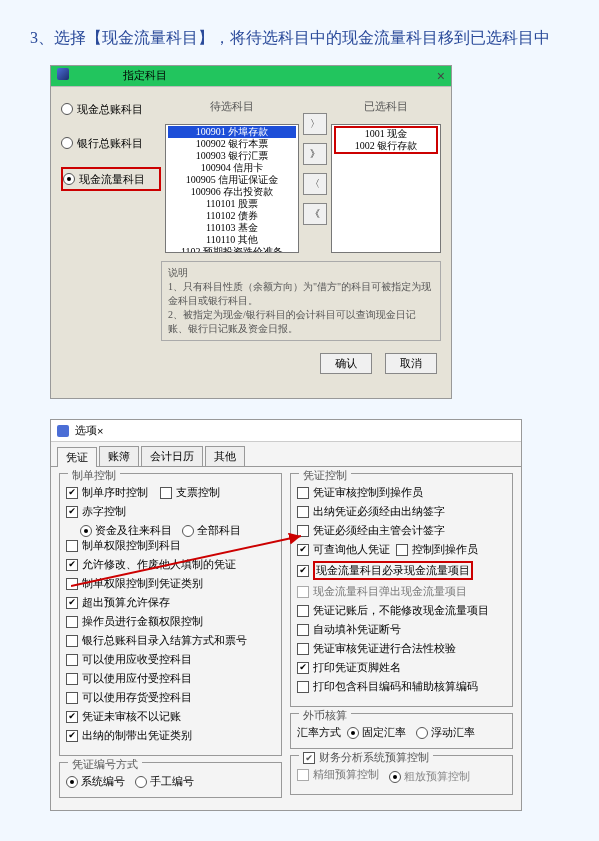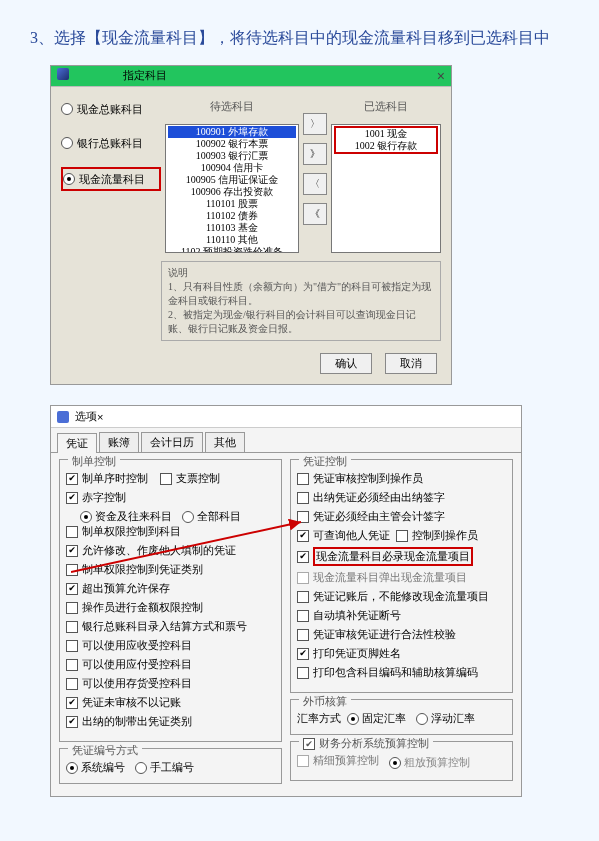--- a/index.html
+++ b/index.html
@@ -116,21 +116,21 @@
     margin: 4px 10px 6px 110px;
     border: 1px solid #aaa;
     padding: 4px 6px;
     font-size: 10px;
     line-height: 14px;
     color: #555;
     background: #e6e3d8;
   }
   .dlg1-foot {
     text-align: right;
-    padding: 6px 14px 10px 0;
+    padding: 6px 14px 24px 0;
   }
   .btn1 {
     border: 1px solid #888;
     background: #f0f0f0;
     padding: 2px 14px;
     font-size: 11px;
     margin-left: 10px;
     display: inline-block;
   }
   

